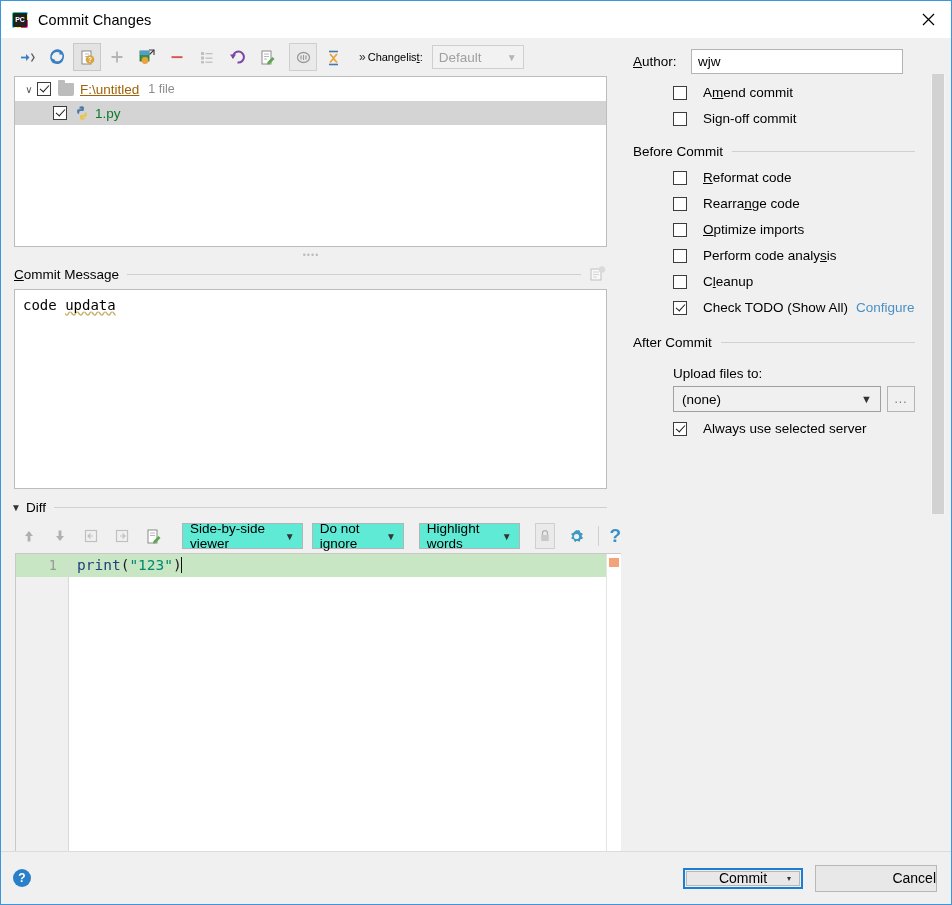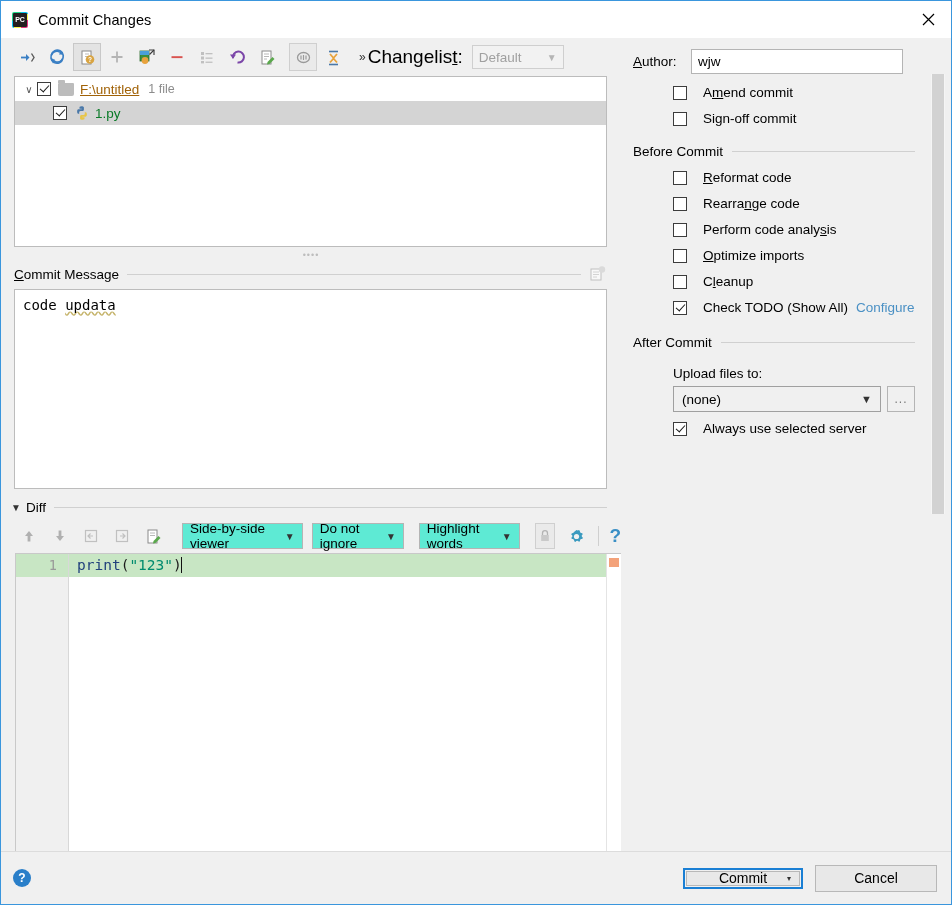--- a/index.html
+++ b/index.html
@@ -116,21 +116,21 @@
     background: #eaeaea;
     border: 1px solid #cfcfcf;
   }
   .changelist-wrap {
     display: flex;
     align-items: center;
     margin-left: 10px;
     gap: 3px;
   }
   .chev-lbl { color:#333; font-size: 12px; letter-spacing:-1px;}
-  .changelist-label { font-size: 19px; color: #000; }
+  .changelist-label { font-size: 11px; color: #000; }
   .changelist-label u { text-decoration: underline; }
   .combo-disabled {
     margin-left: 6px;
     width: 92px; height: 24px;
     border: 1px solid #cfcfcf;
     background: #f2f2f2;
     color: #a0a0a0;
     display: flex; align-items: center;
     padding: 0 6px;
     box-sizing: border-box;
@@ -503,21 +503,21 @@
   }
   .btn-commit .dd {
     position: absolute; right: 8px; top: 50%;
     transform: translateY(-50%);
     font-size: 8px; color: #333;
   }
   .btn-cancel {
     width: 122px; height: 27px;
     background: #e8e8e8;
     border: 1px solid #b8b8b8;
-    display: flex; align-items: center; justify-content: center;
+    display: flex; align-items: center; justify-content: flex-end;
     font-size: 14px;
     box-sizing: border-box;
     cursor: default;
   }
 </style>
 </head>
 <body>
 
 <div class="dialog">
 
@@ -782,25 +782,25 @@
       <div class="chk-row">
         <span class="cb"></span>
         <span class="lbl"><u>R</u><span>eformat code</span></span>
       </div>
       <div class="chk-row">
         <span class="cb"></span>
         <span class="lbl"><span>Rearra</span><u>n</u><span>ge code</span></span>
       </div>
       <div class="chk-row">
         <span class="cb"></span>
-        <span class="lbl"><span>Perform code analy</span><u>s</u><span>is</span></span>
+        <span class="lbl"><u>O</u><span>ptimize imports</span></span>
       </div>
       <div class="chk-row">
         <span class="cb"></span>
-        <span class="lbl"><u>O</u><span>ptimize imports</span></span>
+        <span class="lbl"><span>Perform code analy</span><u>s</u><span>is</span></span>
       </div>
       <div class="chk-row">
         <span class="cb"></span>
         <span class="lbl"><span>C</span><u>l</u><span>eanup</span></span>
       </div>
       <div class="chk-row">
         <span class="cb checked"></span>
         <span class="lbl">Check TODO (Show All)</span>
         <span class="cfg-link">Configure</span>
       </div>

